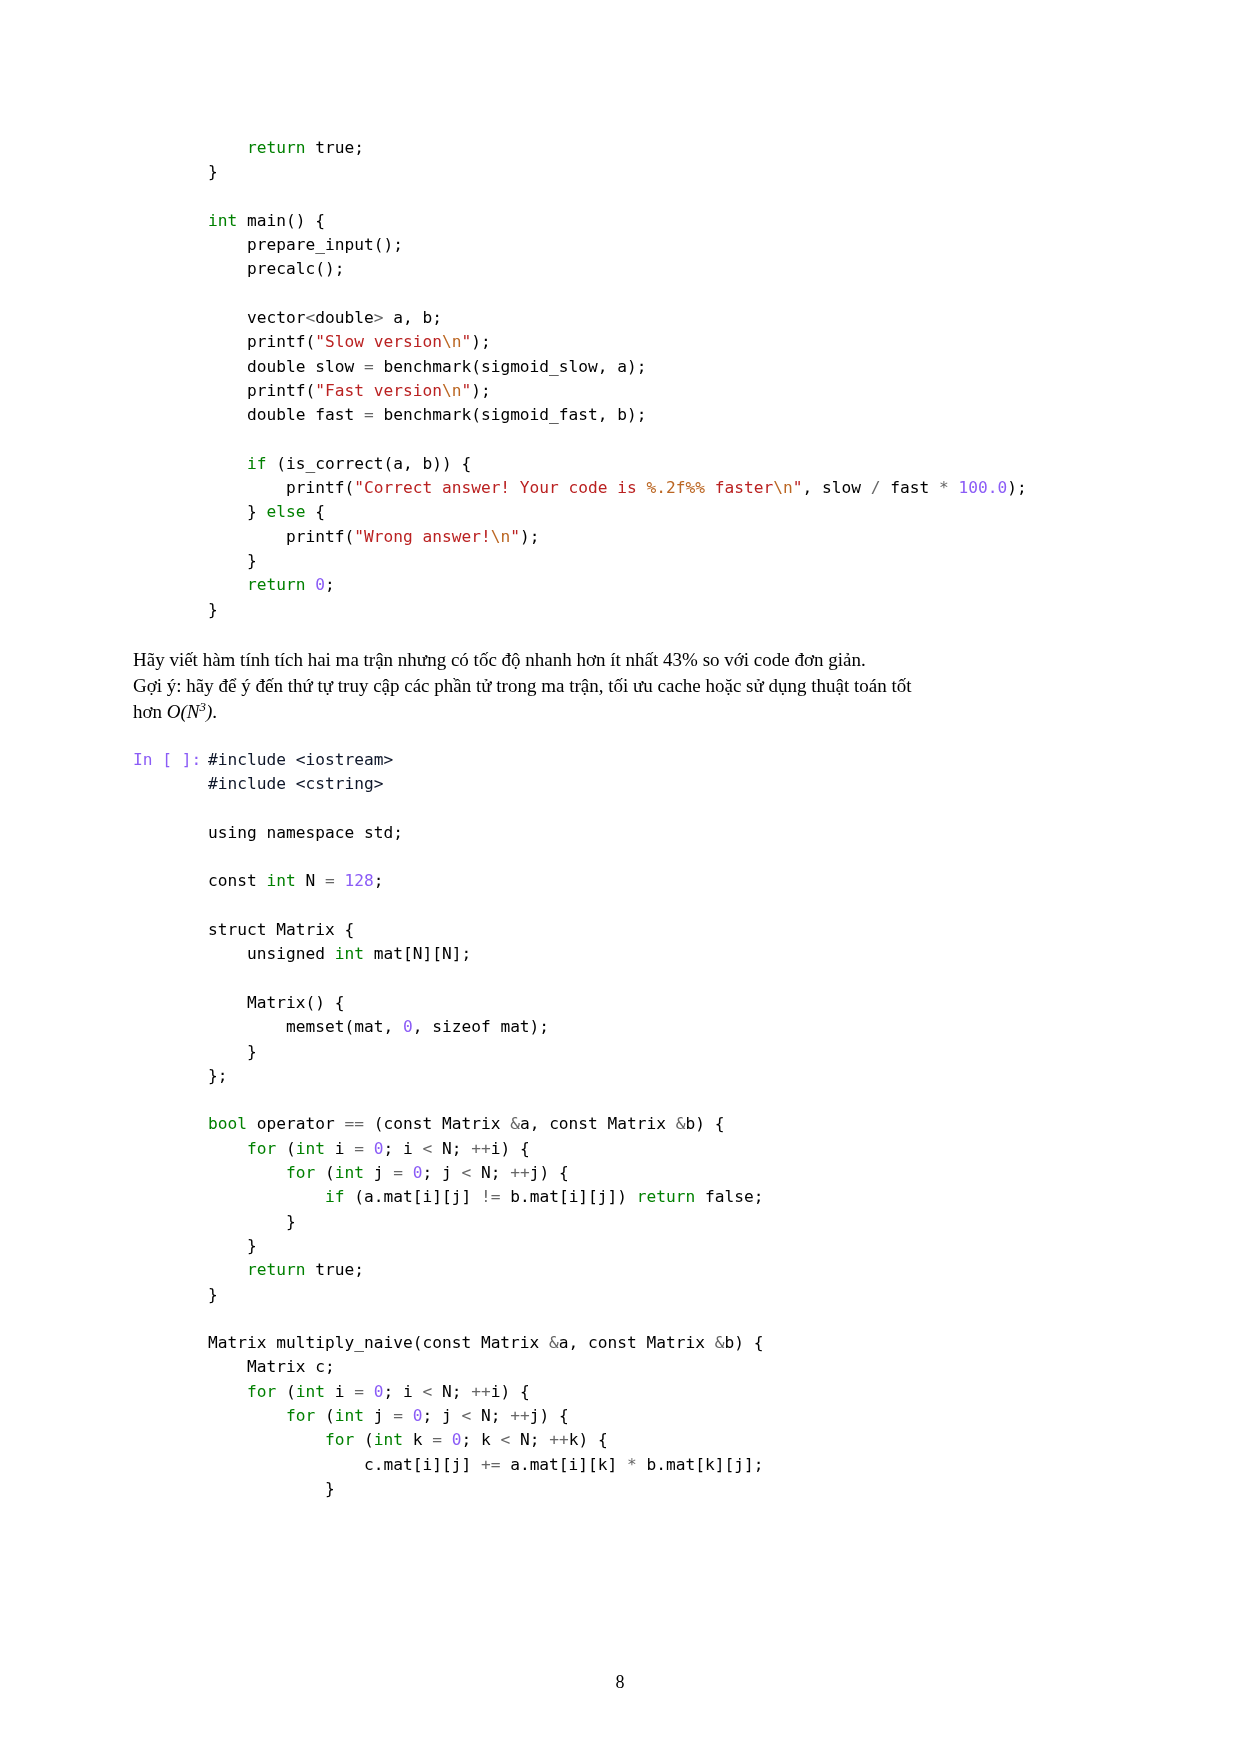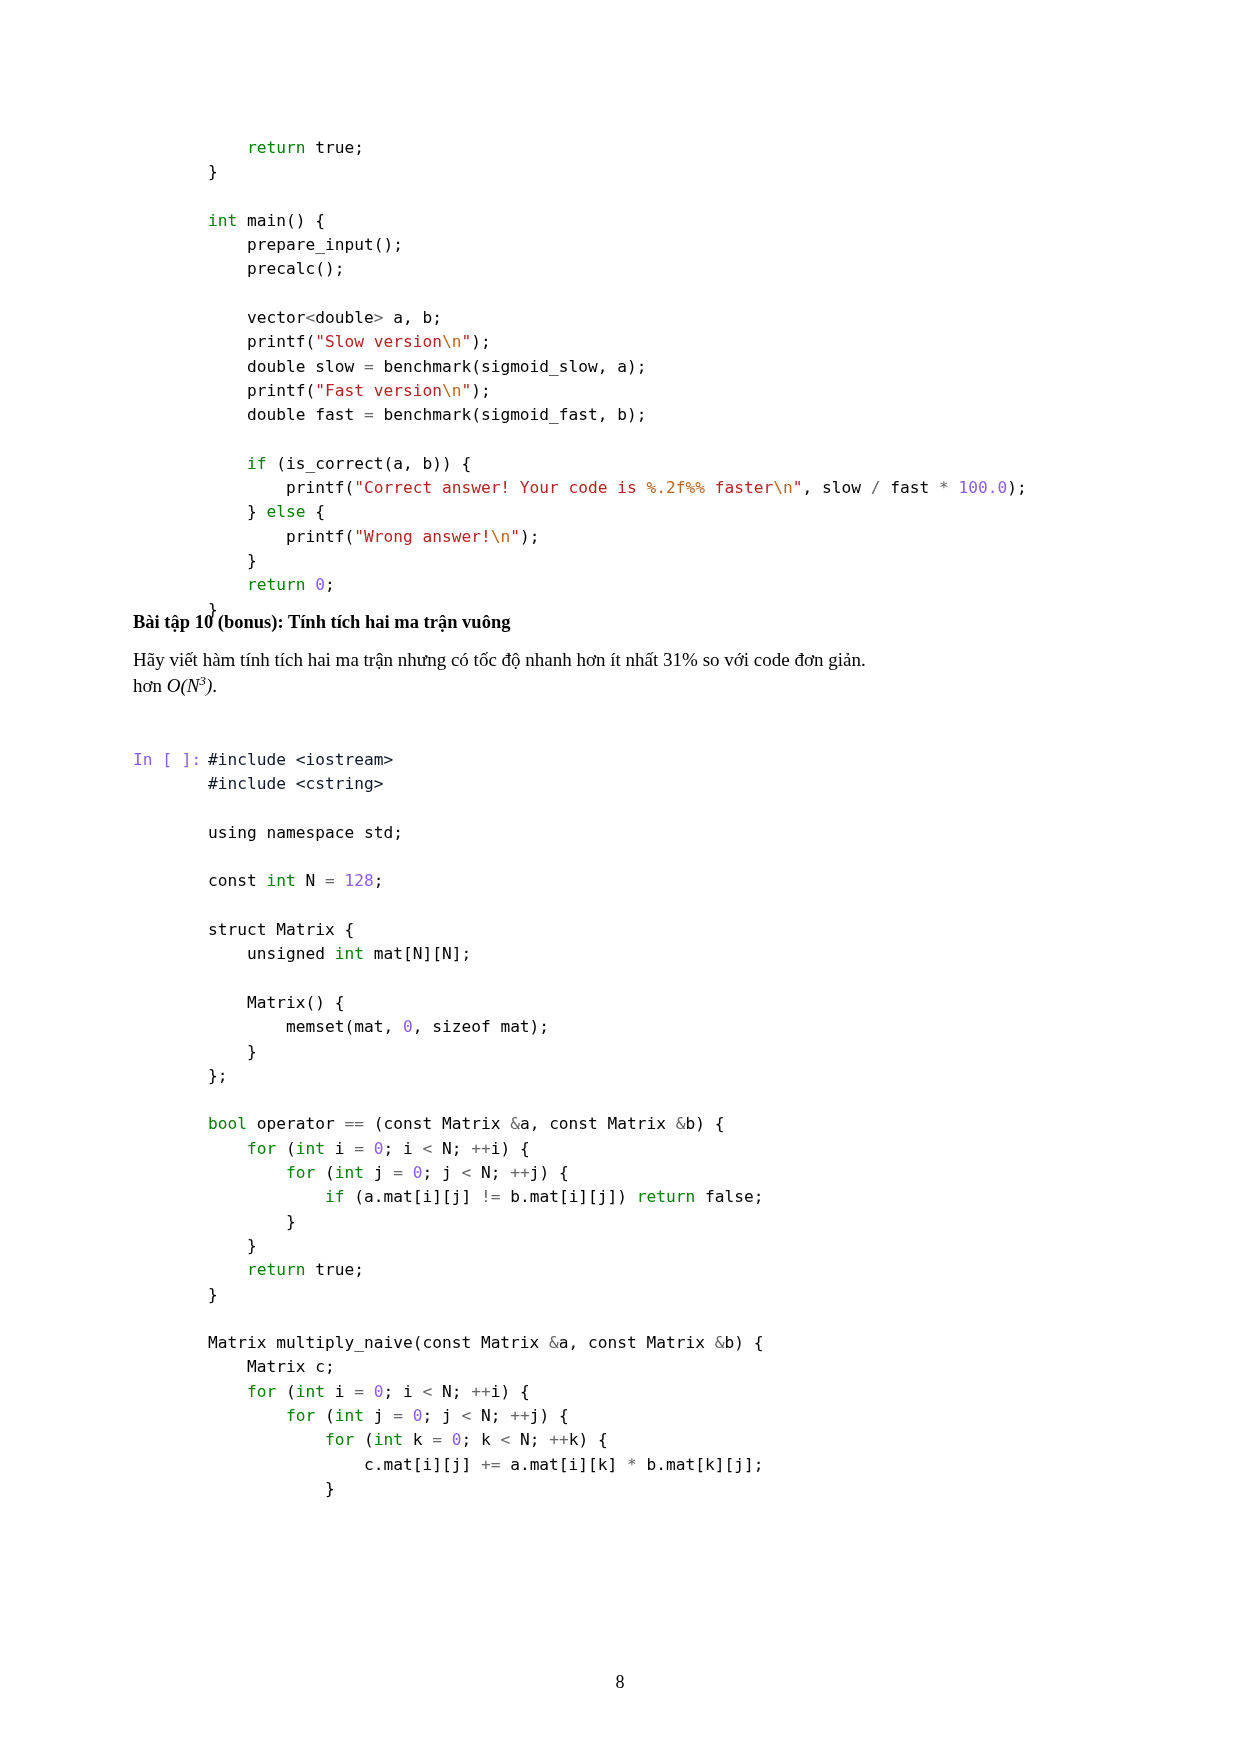--- a/index.html
+++ b/index.html
@@ -74,24 +74,24 @@
     color: #000;
   }
 </style>
 </head>
 <body>
 
 <div class="page">
 
   <div class="code-block" id="code-top" style="left:208px; top:136px;"><div class="code-line"><span>    </span><span class="k">return</span><span> true;</span></div><div class="code-line"><span>}</span></div><div class="code-line">&nbsp;</div><div class="code-line"><span class="k">int</span><span> main() {</span></div><div class="code-line"><span>    prepare_input();</span></div><div class="code-line"><span>    precalc();</span></div><div class="code-line">&nbsp;</div><div class="code-line"><span>    vector</span><span class="o">&lt;</span><span>double</span><span class="o">&gt;</span><span> a, b;</span></div><div class="code-line"><span>    printf(</span><span class="s">"Slow version</span><span class="se">\n</span><span class="s">"</span><span>);</span></div><div class="code-line"><span>    double slow </span><span class="o">=</span><span> benchmark(sigmoid_slow, a);</span></div><div class="code-line"><span>    printf(</span><span class="s">"Fast version</span><span class="se">\n</span><span class="s">"</span><span>);</span></div><div class="code-line"><span>    double fast </span><span class="o">=</span><span> benchmark(sigmoid_fast, b);</span></div><div class="code-line">&nbsp;</div><div class="code-line"><span>    </span><span class="k">if</span><span> (is_correct(a, b)) {</span></div><div class="code-line"><span>        printf(</span><span class="s">"Correct answer! Your code is </span><span class="se">%.2f%%</span><span class="s"> faster</span><span class="se">\n</span><span class="s">"</span><span>, slow </span><span class="o">/</span><span> fast </span><span class="o">*</span><span> </span><span class="n">100.0</span><span>);</span></div><div class="code-line"><span>    } </span><span class="k">else</span><span> {</span></div><div class="code-line"><span>        printf(</span><span class="s">"Wrong answer!</span><span class="se">\n</span><span class="s">"</span><span>);</span></div><div class="code-line"><span>    }</span></div><div class="code-line"><span>    </span><span class="k">return</span><span> </span><span class="n">0</span><span>;</span></div><div class="code-line"><span>}</span></div></div>
 
-  <div class="heading" style="left:133px; top:609px; width:960px;">Bài tập 10 (bonus): Tính tích hai ma trận vuông</div>
 
   <div class="para" id="exercise-para" style="left:133px; top:647px; width:990px;">
-      <div class="ln">Hãy viết hàm tính tích hai ma trận nhưng có tốc độ nhanh hơn ít nhất 31% so với code đơn giản.</div>
+      <div class="ln">Hãy viết hàm tính tích hai ma trận nhưng có tốc độ nhanh hơn ít nhất 43% so với code đơn giản.</div>
+      <div class="ln">Gợi ý: hãy để ý đến thứ tự truy cập các phần tử trong ma trận, tối ưu cache hoặc sử dụng thuật toán tốt</div>
       <div class="ln"><span>hơn </span><span class="mathit"><span>O(N</span><sup>3</sup><span>)</span></span><span>.</span></div>
     </div>
 
   <div class="code-block pl" style="left:133px; top:748px;">In [ ]:</div>
 
   <div class="code-block" id="code-bottom" style="left:208px; top:748px;"><div class="code-line"><span class="cp">#include &lt;iostream&gt;</span></div><div class="code-line"><span class="cp">#include &lt;cstring&gt;</span></div><div class="code-line">&nbsp;</div><div class="code-line"><span>using namespace std;</span></div><div class="code-line">&nbsp;</div><div class="code-line"><span>const </span><span class="k">int</span><span> N </span><span class="o">=</span><span> </span><span class="n">128</span><span>;</span></div><div class="code-line">&nbsp;</div><div class="code-line"><span>struct Matrix {</span></div><div class="code-line"><span>    unsigned </span><span class="k">int</span><span> mat[N][N];</span></div><div class="code-line">&nbsp;</div><div class="code-line"><span>    Matrix() {</span></div><div class="code-line"><span>        memset(mat, </span><span class="n">0</span><span>, sizeof mat);</span></div><div class="code-line"><span>    }</span></div><div class="code-line"><span>};</span></div><div class="code-line">&nbsp;</div><div class="code-line"><span class="k">bool</span><span> operator </span><span class="o">==</span><span> (const Matrix </span><span class="o">&amp;</span><span>a, const Matrix </span><span class="o">&amp;</span><span>b) {</span></div><div class="code-line"><span>    </span><span class="k">for</span><span> (</span><span class="k">int</span><span> i </span><span class="o">=</span><span> </span><span class="n">0</span><span>; i </span><span class="o">&lt;</span><span> N; </span><span class="o">++</span><span>i) {</span></div><div class="code-line"><span>        </span><span class="k">for</span><span> (</span><span class="k">int</span><span> j </span><span class="o">=</span><span> </span><span class="n">0</span><span>; j </span><span class="o">&lt;</span><span> N; </span><span class="o">++</span><span>j) {</span></div><div class="code-line"><span>            </span><span class="k">if</span><span> (a.mat[i][j] </span><span class="o">!=</span><span> b.mat[i][j]) </span><span class="k">return</span><span> false;</span></div><div class="code-line"><span>        }</span></div><div class="code-line"><span>    }</span></div><div class="code-line"><span>    </span><span class="k">return</span><span> true;</span></div><div class="code-line"><span>}</span></div><div class="code-line">&nbsp;</div><div class="code-line"><span>Matrix multiply_naive(const Matrix </span><span class="o">&amp;</span><span>a, const Matrix </span><span class="o">&amp;</span><span>b) {</span></div><div class="code-line"><span>    Matrix c;</span></div><div class="code-line"><span>    </span><span class="k">for</span><span> (</span><span class="k">int</span><span> i </span><span class="o">=</span><span> </span><span class="n">0</span><span>; i </span><span class="o">&lt;</span><span> N; </span><span class="o">++</span><span>i) {</span></div><div class="code-line"><span>        </span><span class="k">for</span><span> (</span><span class="k">int</span><span> j </span><span class="o">=</span><span> </span><span class="n">0</span><span>; j </span><span class="o">&lt;</span><span> N; </span><span class="o">++</span><span>j) {</span></div><div class="code-line"><span>            </span><span class="k">for</span><span> (</span><span class="k">int</span><span> k </span><span class="o">=</span><span> </span><span class="n">0</span><span>; k </span><span class="o">&lt;</span><span> N; </span><span class="o">++</span><span>k) {</span></div><div class="code-line"><span>                c.mat[i][j] </span><span class="o">+=</span><span> a.mat[i][k] </span><span class="o">*</span><span> b.mat[k][j];</span></div><div class="code-line"><span>            }</span></div></div>
 
   <div class="pagenum" style="top:1672px;">8</div>
 
 </div>

